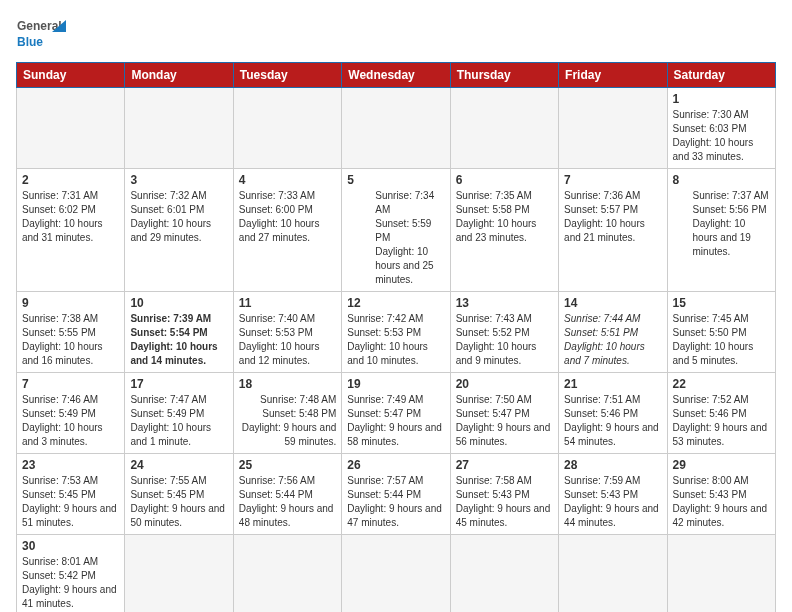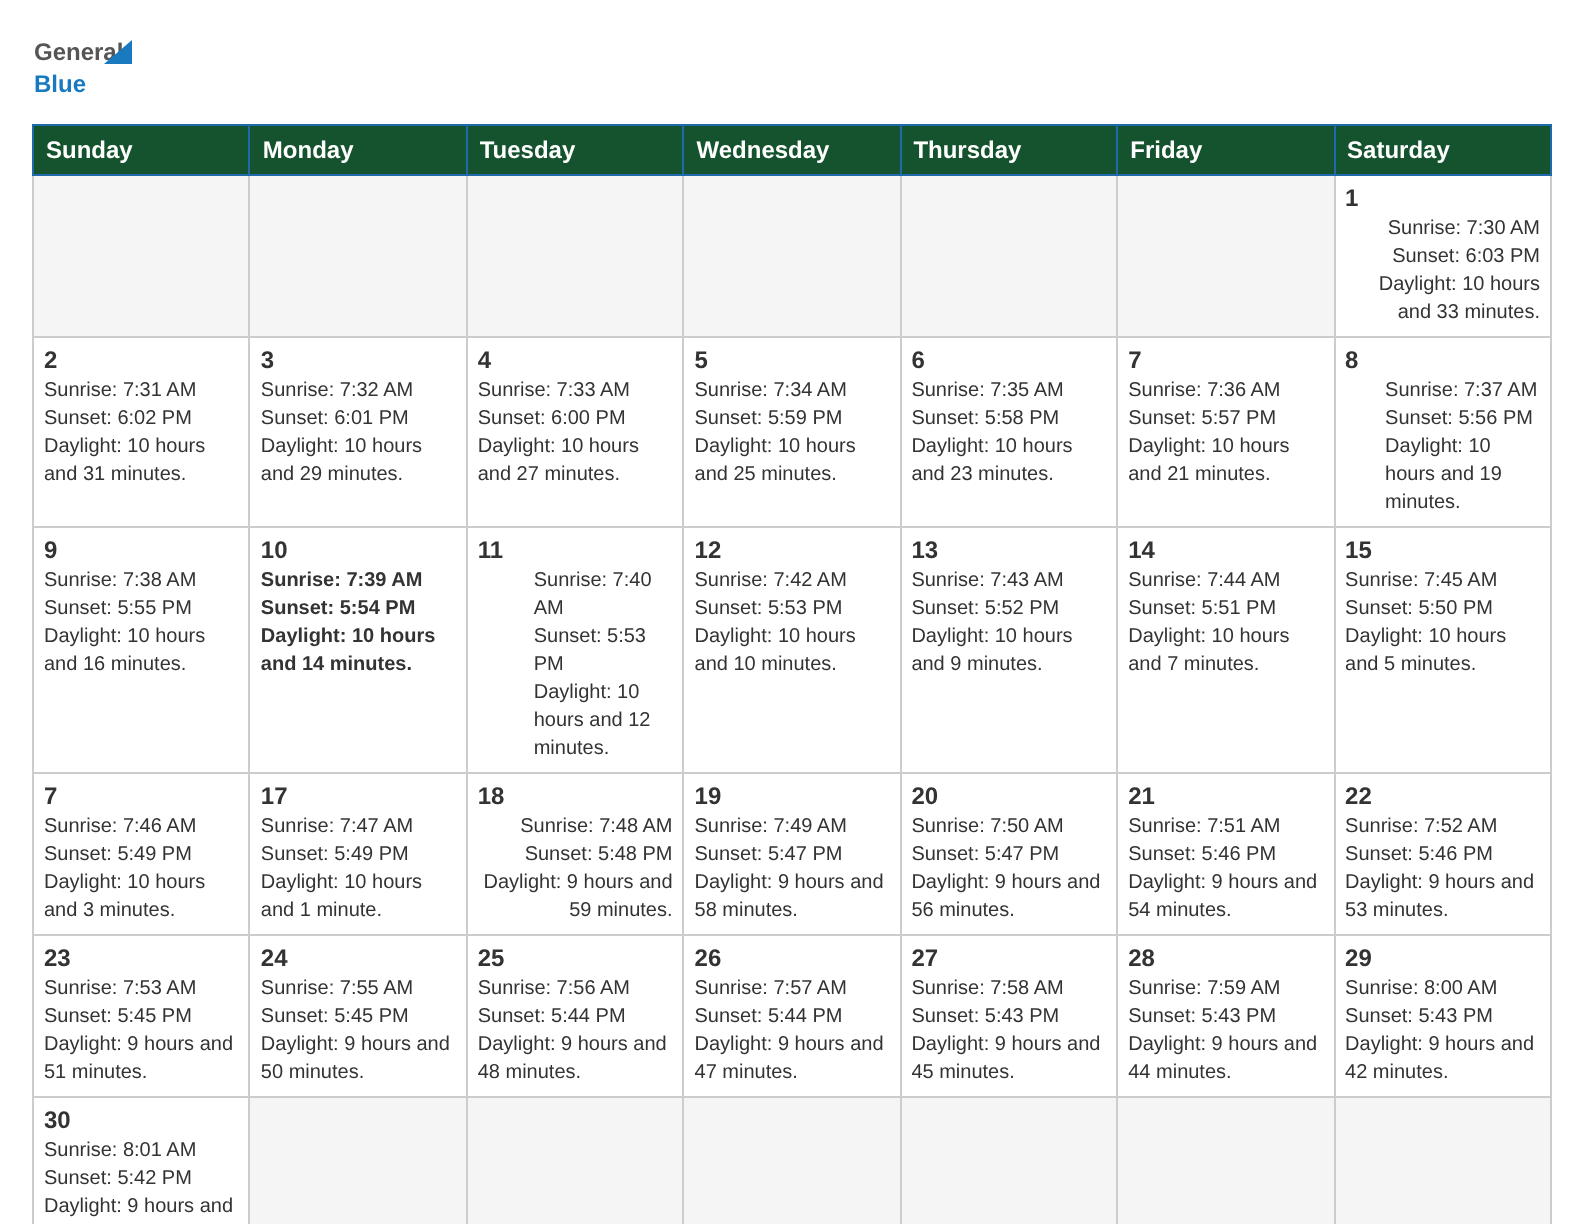--- a/index.html
+++ b/index.html
@@ -30,21 +30,21 @@
     .location {
       font-size: 14px;
       color: #555;
     }
     table {
       width: 100%;
       border-collapse: collapse;
       font-size: 11px;
     }
     thead th {
-      background: #14532d;
+      background: #b91c1c;
       color: #fff;
       text-align: left;
       padding: 5px 6px;
       font-size: 12px;
       font-weight: bold;
       border: 1px solid #1e6aac;
     }
     td {
       border: 1px solid #ccc;
       vertical-align: top;
@@ -98,21 +98,21 @@
   <tbody id="calendar-body">
   <tr>
         <td class="empty"></td>
         <td class="empty"></td>
         <td class="empty"></td>
         <td class="empty"></td>
         <td class="empty"></td>
         <td class="empty"></td>
         <td>
           <span class="day-num">1</span>
-          <div class="day-info" style="white-space: pre-line; text-align: right;">Sunrise: 7:30 AM
+          <div class="day-info" style="white-space: pre-line;">Sunrise: 7:30 AM
 Sunset: 6:03 PM
 Daylight: 10 hours and 33 minutes.</div>
         </td>
       </tr>
       <tr>
         <td>
           <span class="day-num">2</span>
           <div class="day-info" style="white-space: pre-line;">Sunrise: 7:31 AM
 Sunset: 6:02 PM
 Daylight: 10 hours and 31 minutes.</div>
@@ -124,21 +124,21 @@
 Daylight: 10 hours and 29 minutes.</div>
         </td>
         <td>
           <span class="day-num">4</span>
           <div class="day-info" style="white-space: pre-line;">Sunrise: 7:33 AM
 Sunset: 6:00 PM
 Daylight: 10 hours and 27 minutes.</div>
         </td>
         <td>
           <span class="day-num">5</span>
-          <div class="day-info" style="white-space: pre-line;">Sunrise: 7:34 AM
+          <div class="day-info" style="white-space: pre-line; margin-left: 28px;">Sunrise: 7:34 AM
 Sunset: 5:59 PM
 Daylight: 10 hours and 25 minutes.</div>
         </td>
         <td>
           <span class="day-num">6</span>
           <div class="day-info" style="white-space: pre-line;">Sunrise: 7:35 AM
 Sunset: 5:58 PM
 Daylight: 10 hours and 23 minutes.</div>
         </td>
         <td>
@@ -162,39 +162,39 @@
 Daylight: 10 hours and 16 minutes.</div>
         </td>
         <td>
           <span class="day-num">10</span>
           <div class="day-info" style="white-space: pre-line; font-weight: bold;">Sunrise: 7:39 AM
 Sunset: 5:54 PM
 Daylight: 10 hours and 14 minutes.</div>
         </td>
         <td>
           <span class="day-num">11</span>
-          <div class="day-info" style="white-space: pre-line; margin-left: 28px;">Sunrise: 7:40 AM
+          <div class="day-info" style="white-space: pre-line;">Sunrise: 7:40 AM
 Sunset: 5:53 PM
 Daylight: 10 hours and 12 minutes.</div>
         </td>
         <td>
           <span class="day-num">12</span>
           <div class="day-info" style="white-space: pre-line;">Sunrise: 7:42 AM
 Sunset: 5:53 PM
 Daylight: 10 hours and 10 minutes.</div>
         </td>
         <td>
           <span class="day-num">13</span>
           <div class="day-info" style="white-space: pre-line;">Sunrise: 7:43 AM
 Sunset: 5:52 PM
 Daylight: 10 hours and 9 minutes.</div>
         </td>
         <td>
           <span class="day-num">14</span>
-          <div class="day-info" style="white-space: pre-line;">Sunrise: 7:44 AM
+          <div class="day-info" style="white-space: pre-line; font-style: italic;">Sunrise: 7:44 AM
 Sunset: 5:51 PM
 Daylight: 10 hours and 7 minutes.</div>
         </td>
         <td>
           <span class="day-num">15</span>
           <div class="day-info" style="white-space: pre-line;">Sunrise: 7:45 AM
 Sunset: 5:50 PM
 Daylight: 10 hours and 5 minutes.</div>
         </td>
       </tr>

